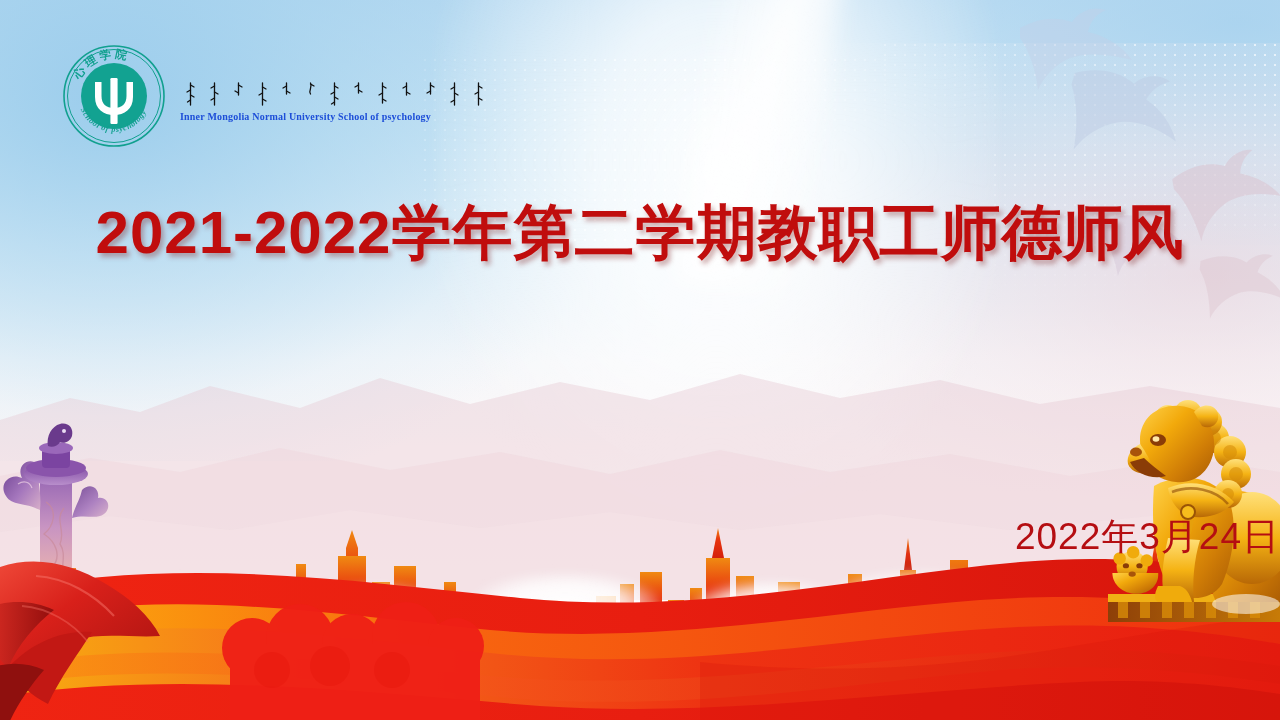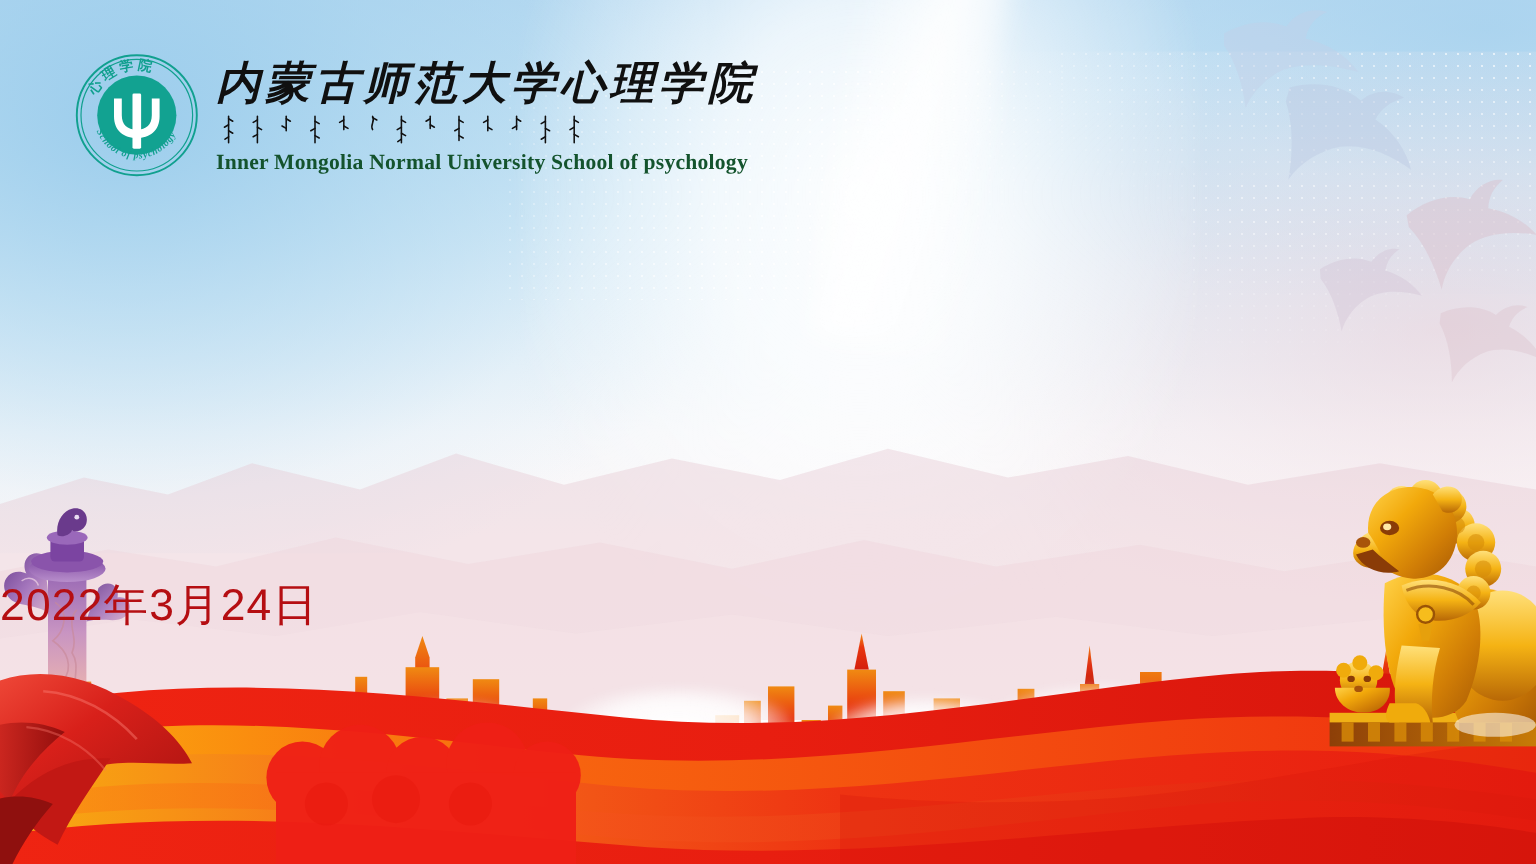--- a/index.html
+++ b/index.html
@@ -161,23 +161,23 @@
     height: 26px;
     margin-top: 4px;
     display: flex;
     align-items: flex-start;
     gap: 11px;
     padding-left: 4px;
   }
   .logo-mn svg { display: block; height: 26px; width: 13px; }
   .logo-en {
     font-family: "Liberation Serif", serif;
-    font-size: 18px;
+    font-size: 10px;
     font-weight: 700;
-    color: #14532d;
+    color: #1d4ed8;
     letter-spacing: .2px;
     white-space: nowrap;
     margin-top: 4px;
   }
 
   
   .title-wrap {
     position: absolute;
     left: 0; right: 0;
     top: 190px;
@@ -191,22 +191,22 @@
     color: #c00d0d;
     letter-spacing: 1px;
     white-space: nowrap;
     text-shadow: 3px 4px 5px rgba(130,40,40,0.38);
   }
   .title-line.l2 { font-size: 62px; letter-spacing: 2px; }
 
   .event-date {
     position: absolute;
     left: 0; right: 0;
-    top: 480px;
-    text-align: left;
+    top: 512px;
+    text-align: right;
     font-family: "Liberation Sans", sans-serif;
     font-size: 37px;
     font-weight: 400;
     color: #b50e12;
     letter-spacing: 1px;
   }
 </style>
 </head>
 <body>
 
@@ -569,21 +569,20 @@
         <text font-family="'Liberation Serif', serif" font-size="11.5" font-weight="700" fill="#11a08f" letter-spacing="3">
           <textPath href="#topArc" startOffset="14%">心理学院</textPath>
         </text>
         <text font-family="'Liberation Serif', serif" font-size="8.2" font-weight="700" font-style="italic" fill="#11a08f" letter-spacing="0.6">
           <textPath href="#botArc" startOffset="12%">School of psychology</textPath>
         </text>
       </svg>
     </div>
 
     <div class="logo-text">
-      <div class="logo-cn">内蒙古师范大学心理学院</div>
 
       <div class="logo-mn">
         <svg viewBox="0 0 13 26" xmlns="http://www.w3.org/2000/svg">
             <g stroke="#111" stroke-width="1.3" fill="none" stroke-linecap="round">
               <path d="M6.5 2 L6.5 24"></path>
               <path d="M6.5 4 L10 6"></path>
               <path d="M6.5 9 L3 11"></path>
               <path d="M6.5 14 L10 16"></path>
               <path d="M6.5 19 L3.5 21"></path>
             </g>
@@ -678,17 +677,18 @@
               <path d="M6.5 17 L10 19"></path>
             </g>
           </svg>
       </div>
 
       <div class="logo-en">Inner Mongolia Normal University School of psychology</div>
     </div>
   </div>
 
   <div class="title-wrap">
+    <div class="title-line l1">2021-2022学年第二学期教职工师德师风</div>
   </div>
 
   <div class="event-date">2022年3月24日</div>
 
 </div>
 
 </body></html>

